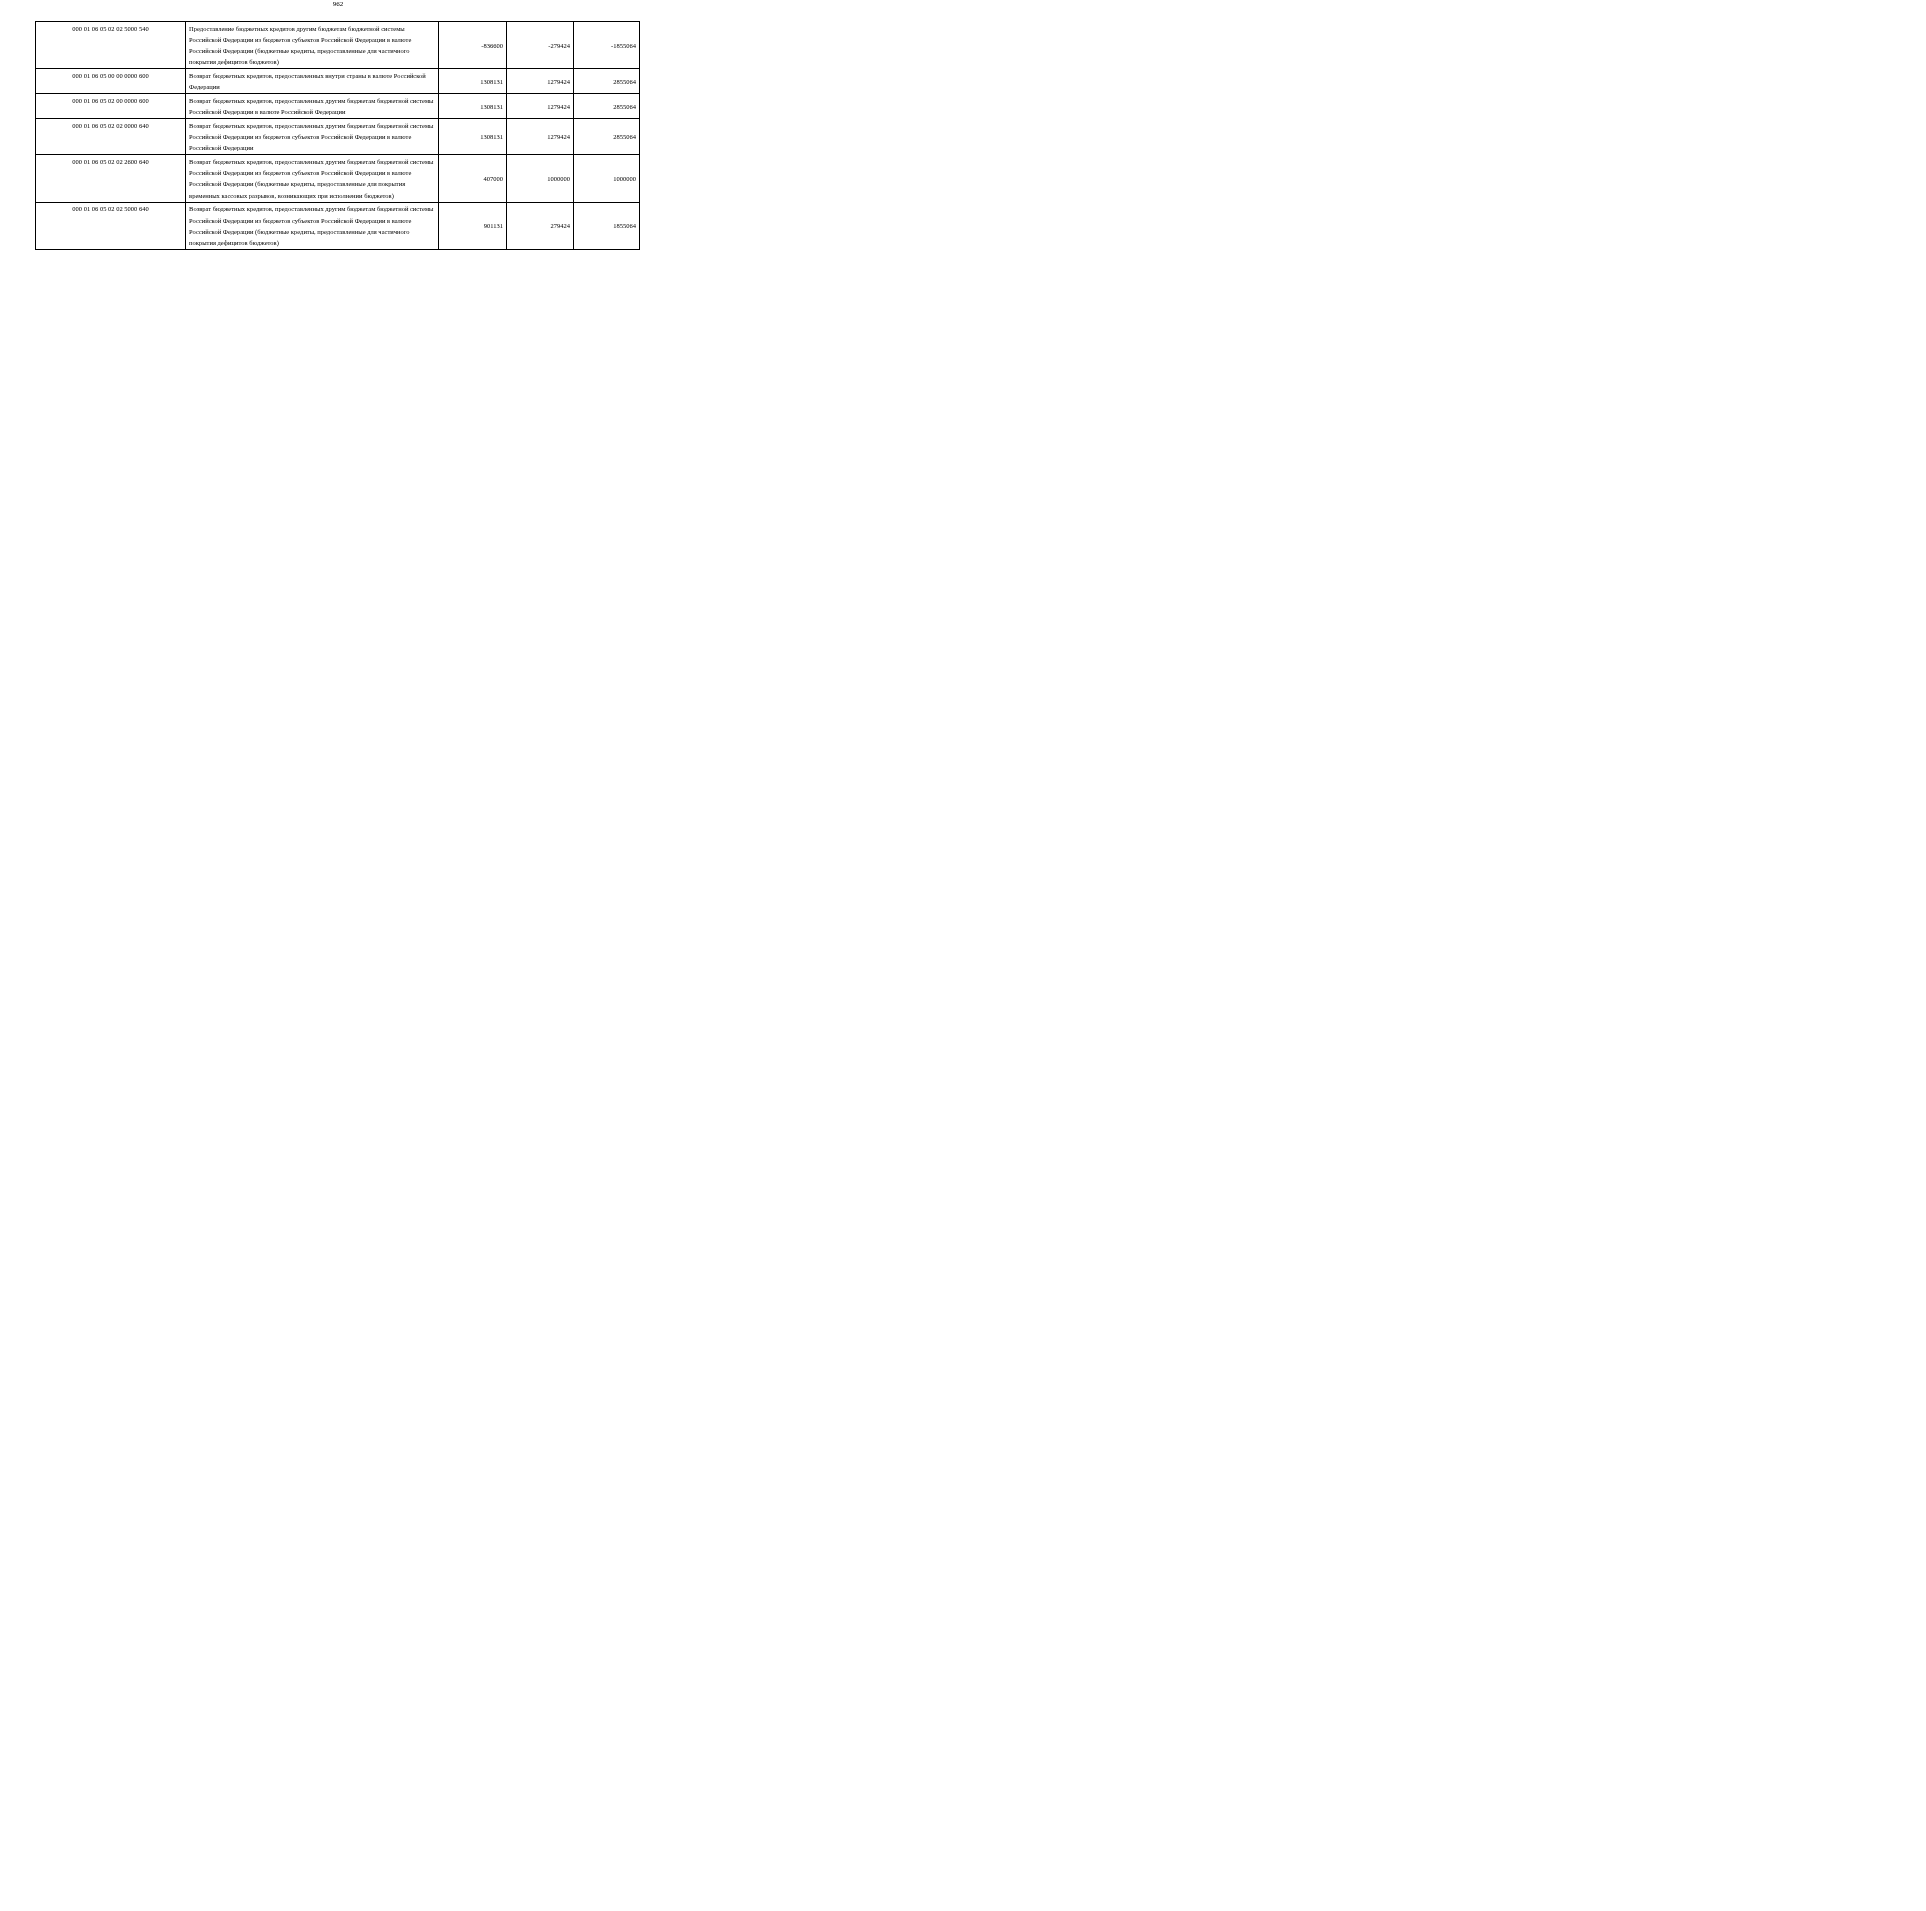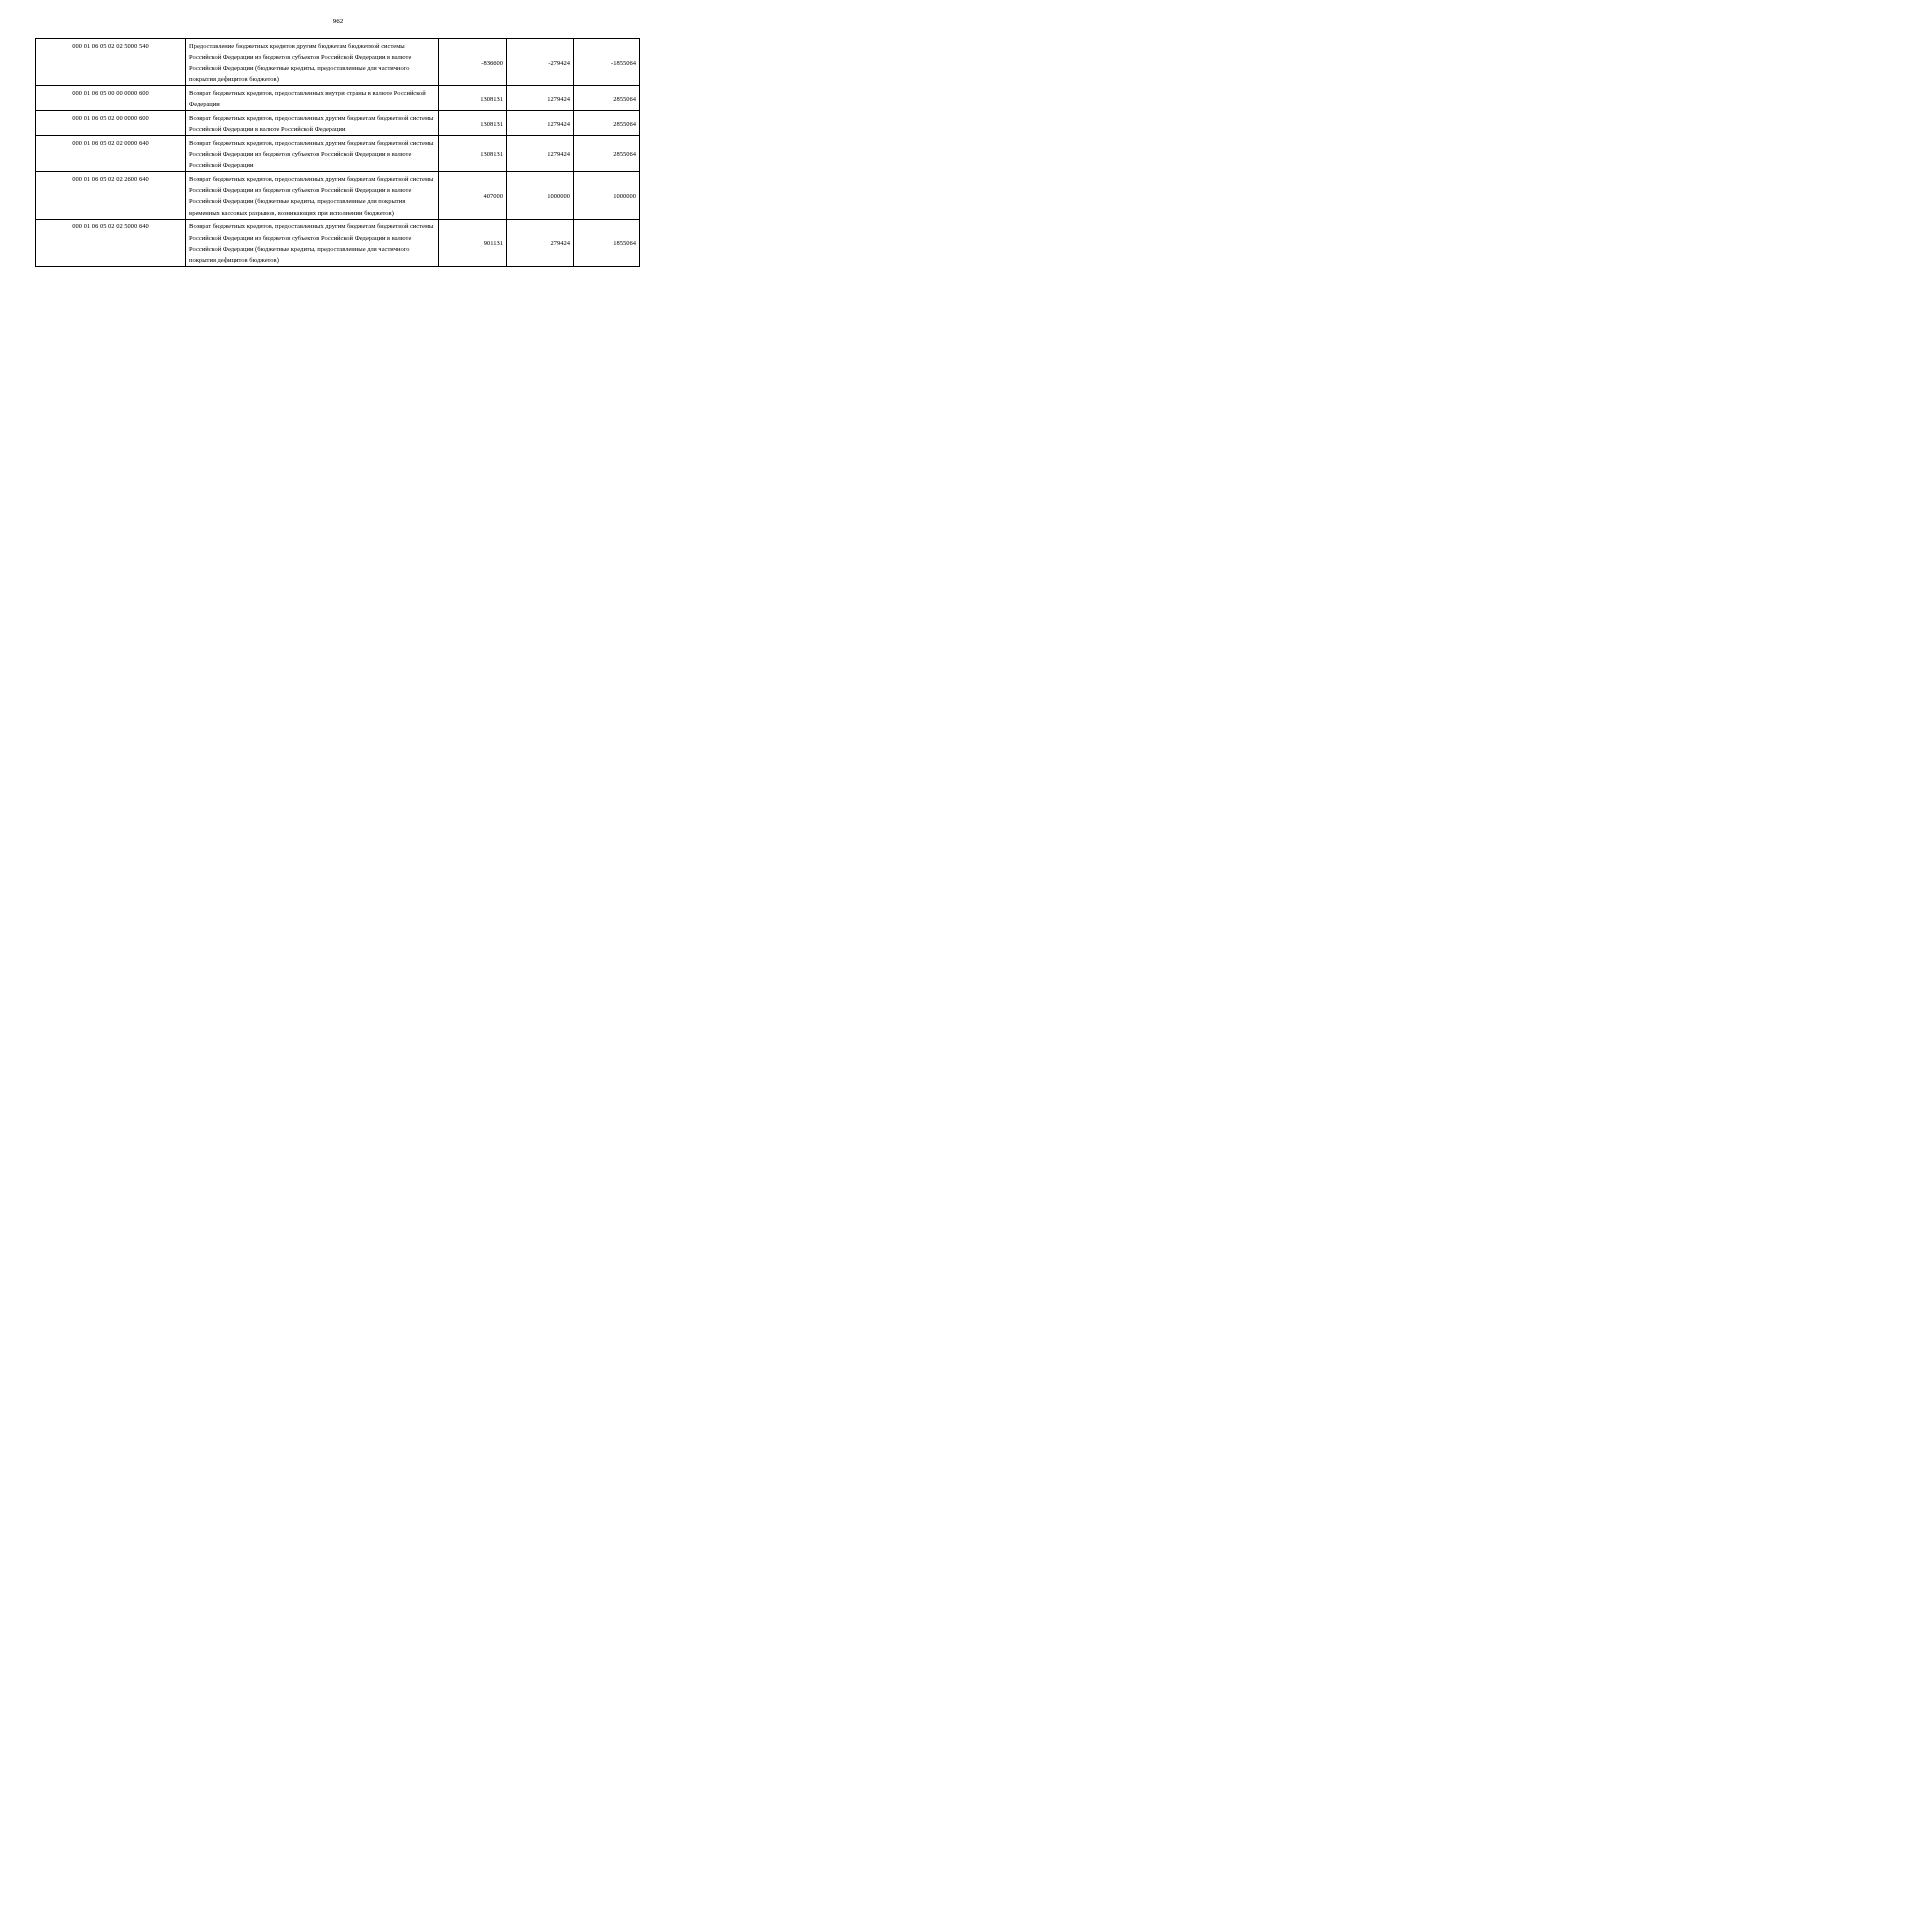--- a/index.html
+++ b/index.html
@@ -6,21 +6,20 @@
   html, body { background: #ffffff; }
   body {
     font-family: "Liberation Serif", "DejaVu Serif", serif;
     color: #000000;
   }
   .page {
     position: relative;
     width: 676px;
     height: 478px;
     background: #ffffff;
-    padding-top: 17px;
   }
   .page-number {
     text-align: center;
     font-size: 7px;
     margin-bottom: 13px;
   }
   table.budget-table {
     border-collapse: collapse;
     table-layout: fixed;
     width: 605px;

